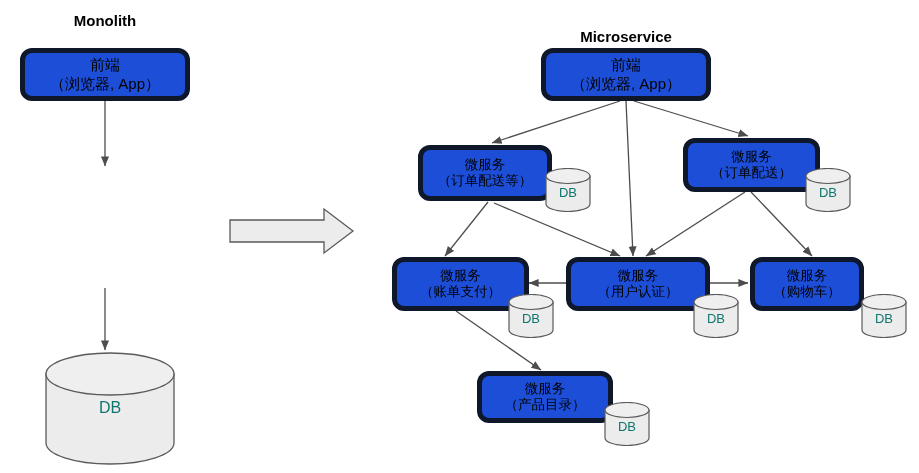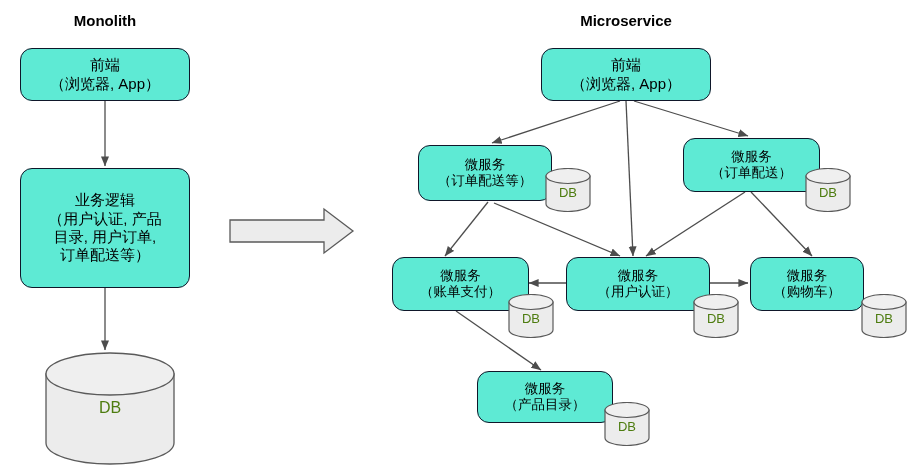--- a/index.html
+++ b/index.html
@@ -20,22 +20,22 @@
     font-weight: bold;
     font-size: 15px;
     color: #000000;
     text-align: center;
     white-space: nowrap;
     transform: translateX(-50%);
   }
   .node {
     position: absolute;
     box-sizing: border-box;
-    background: #5eead4;
-    border: 1px solid #0f172a;
+    background: #1d4ed8;
+    border: 5px solid #0f172a;
     border-radius: 12px;
     display: flex;
     flex-direction: column;
     align-items: center;
     justify-content: center;
     color: #000000;
     text-align: center;
     line-height: 1.22;
     z-index: 3;
   }
@@ -47,21 +47,21 @@
   .node.small { font-size: 13.5px; }
   .cyl {
     position: absolute;
     z-index: 4;
   }
   .cyl .cyl-label {
     position: absolute;
     left: 0;
     width: 100%;
     text-align: center;
-    color: #4d7c0f;
+    color: #0f766e;
     pointer-events: none;
   }
   svg.links {
     position: absolute;
     left: 0;
     top: 0;
     width: 919px;
     height: 473px;
     z-index: 2;
   }
@@ -107,33 +107,27 @@
 
       <line x1="456" y1="311" x2="541" y2="370"></line>
     </g>
   </svg>
 
   <svg class="bigarrow" style="left:228px; top:206px;" width="128" height="50" viewBox="0 0 128 50">
     <path d="M2,14 L96,14 L96,3 L125,25 L96,47 L96,36 L2,36 Z" fill="#ececec" stroke="#5a5a5a" stroke-width="1.3" stroke-linejoin="miter"></path>
   </svg>
 
   <div class="section-title" style="left:105px; top:12px;">Monolith</div>
-  <div class="section-title" style="left:626px; top:12px;">Microservice</div>
+  <div class="section-title" style="left:626px; top:28px;">Microservice</div>
 
   <div class="node big" style="left:20px; top:48px; width:170px; height:53px;">
     <span class="line">前端</span>
     <span class="line">（浏览器, App）</span>
   </div>
 
-  <div class="node big" style="left:20px; top:168px; width:170px; height:120px;">
-    <span class="line">业务逻辑</span>
-    <span class="line">（用户认证, 产品</span>
-    <span class="line">目录, 用户订单,</span>
-    <span class="line">订单配送等）</span>
-  </div>
 
   <div class="cyl" style="left:45px; top:352px; width:130px; height:113px;">
     <svg width="130" height="113" viewBox="0 0 130 113">
       <path d="M1,22 L1,91 A64,21 0 0 0 129,91 L129,22 Z" fill="#ececec" stroke="#5a5a5a" stroke-width="1.3"></path>
       <ellipse cx="65" cy="22" rx="64" ry="21" fill="#efefef" stroke="#5a5a5a" stroke-width="1.3"></ellipse>
     </svg>
     <span class="cyl-label" style="top:47px; font-size:16px;">DB</span>
   </div>
 
   <div class="node big" style="left:541px; top:48px; width:170px; height:53px;">

